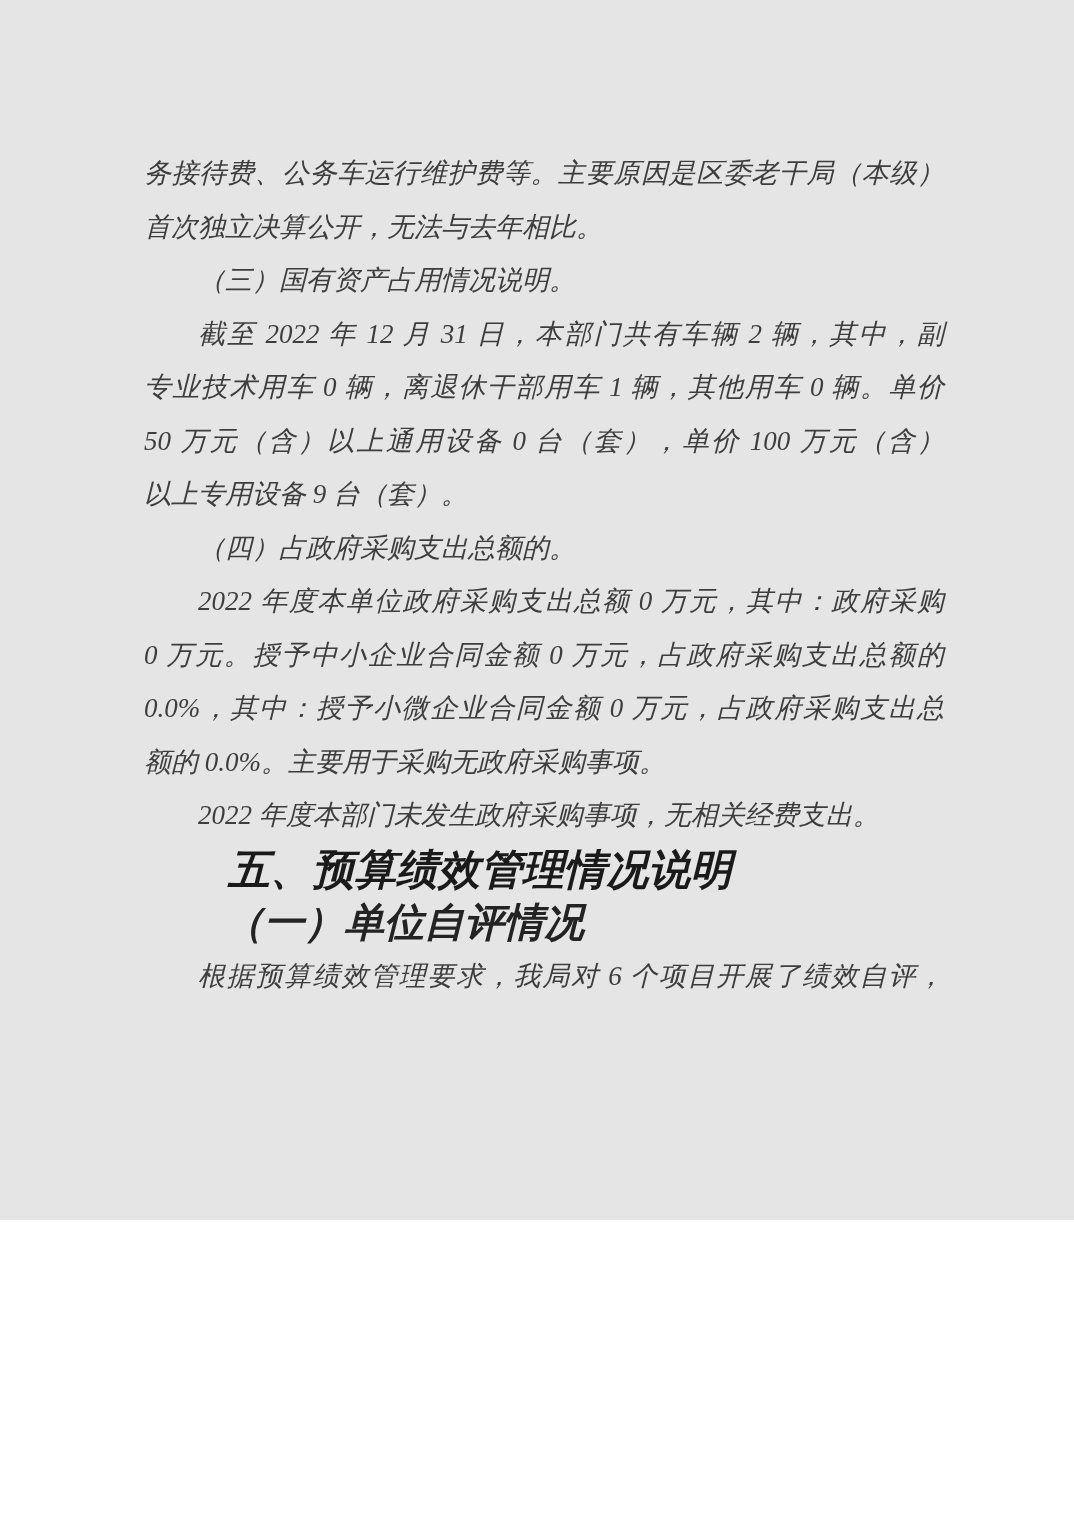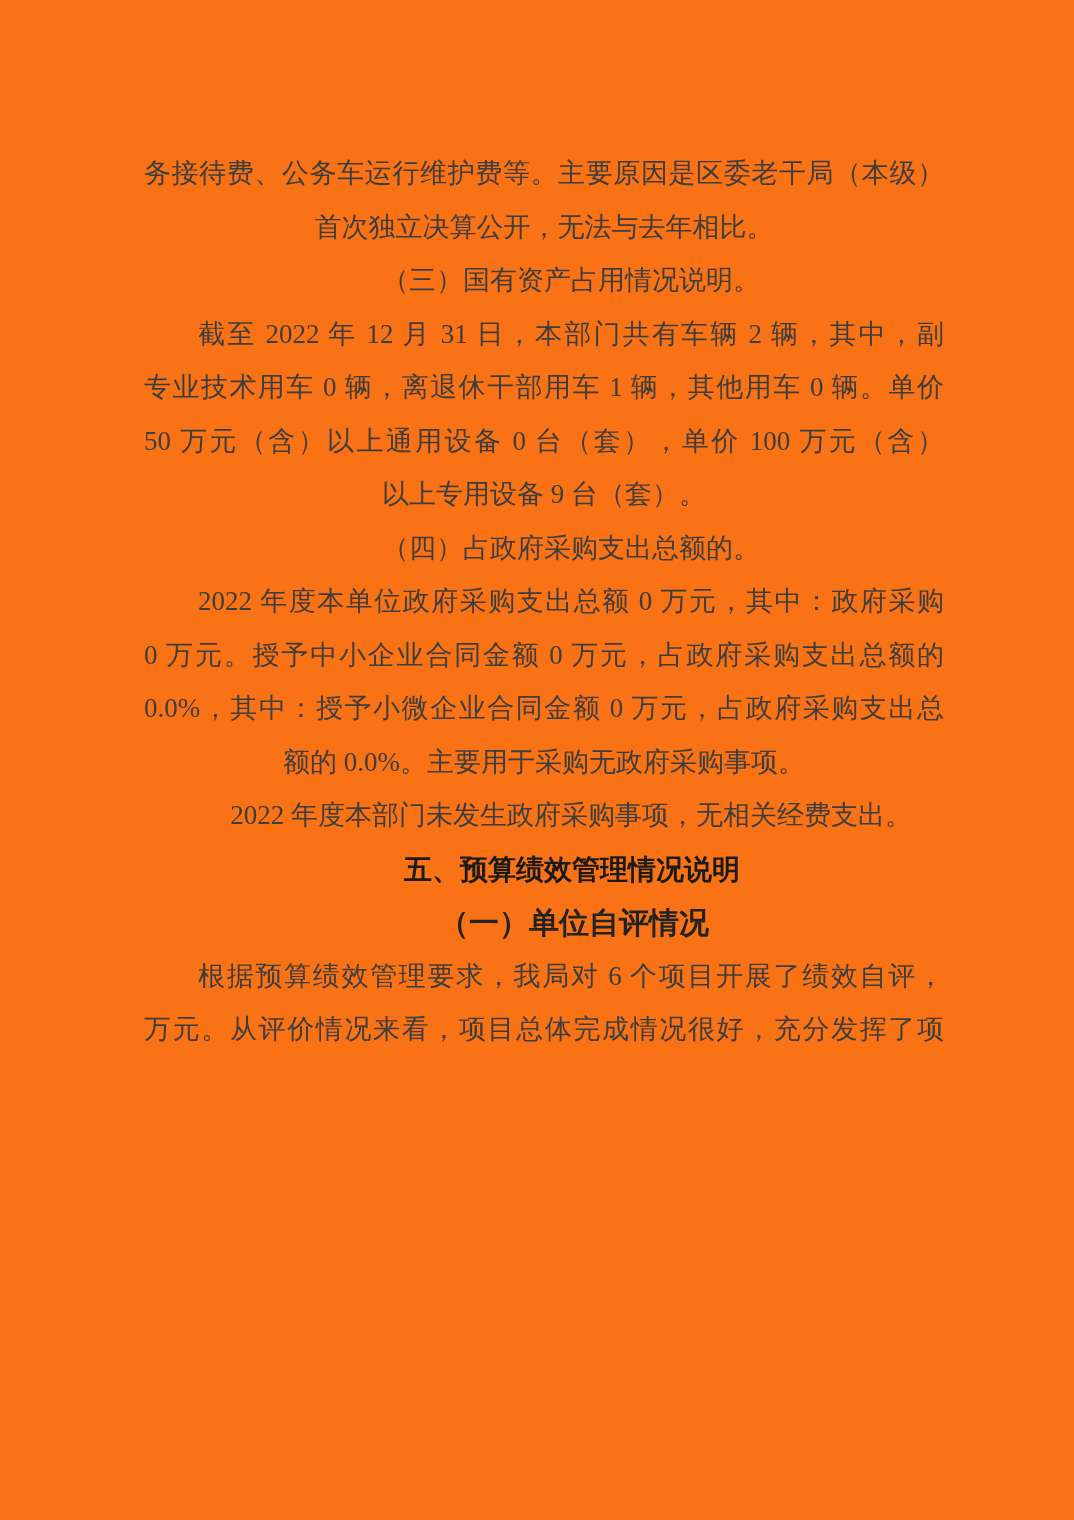--- a/index.html
+++ b/index.html
@@ -3,61 +3,62 @@
 <meta charset="utf-8">
 <style>
   html, body {
     margin: 0;
     padding: 0;
     background: #ffffff;
   }
   .page {
     position: relative;
     width: 1074px;
-    height: 1520px;
-    background: #f97316;
+    height: 1220px;
+    background: #e5e5e5;
     overflow: hidden;
+    font-style: italic;
   }
   .content {
     position: absolute;
     left: 144px;
     top: 147px;
     width: 800px;
   }
   .ln {
     height: 53.5px;
     line-height: 53.5px;
     font-family: "Liberation Serif", "DejaVu Serif", serif;
     font-size: 27px;
     color: #3d3d3d;
-    text-align: center;
+    text-align: left;
     white-space: pre-wrap;
   }
   
   .j {
     text-align: justify;
     text-align-last: justify;
     text-justify: inter-character;
   }
   
   .ind {
     text-indent: 2em;
   }
   
   .h1 {
     font-family: "Liberation Sans", "DejaVu Sans", sans-serif;
     font-weight: 700;
-    font-size: 28px;
+    font-size: 42px;
     color: #1a1a1a;
   }
   
   .h2 {
     font-family: "Liberation Serif", "DejaVu Serif", serif;
     font-weight: 700;
-    font-size: 30px;
+    font-size: 40px;
     color: #232323;
   }
 </style>
 </head>
 <body>
 
 <div class="page">
   <div class="content">
     <div class="ln j">务接待费、公务车运行维护费等。主要原因是区委老干局（本级）</div>
     <div class="ln">首次独立决算公开，无法与去年相比。</div>
@@ -68,15 +69,14 @@
     <div class="ln">以上专用设备 9 台（套）。</div>
     <div class="ln ind">（四）占政府采购支出总额的。</div>
     <div class="ln j ind">2022 年度本单位政府采购支出总额 0 万元，其中：政府采购</div>
     <div class="ln j">0 万元。授予中小企业合同金额 0 万元，占政府采购支出总额的</div>
     <div class="ln j">0.0%，其中：授予小微企业合同金额 0 万元，占政府采购支出总</div>
     <div class="ln">额的 0.0%。主要用于采购无政府采购事项。</div>
     <div class="ln ind">2022 年度本部门未发生政府采购事项，无相关经费支出。</div>
     <div class="ln ind h1">五、预算绩效管理情况说明</div>
     <div class="ln ind h2">（一）单位自评情况</div>
     <div class="ln j ind">根据预算绩效管理要求，我局对 6 个项目开展了绩效自评，</div>
-    <div class="ln j">万元。从评价情况来看，项目总体完成情况很好，充分发挥了项</div>
   </div>
 </div>
 
 </body></html>

